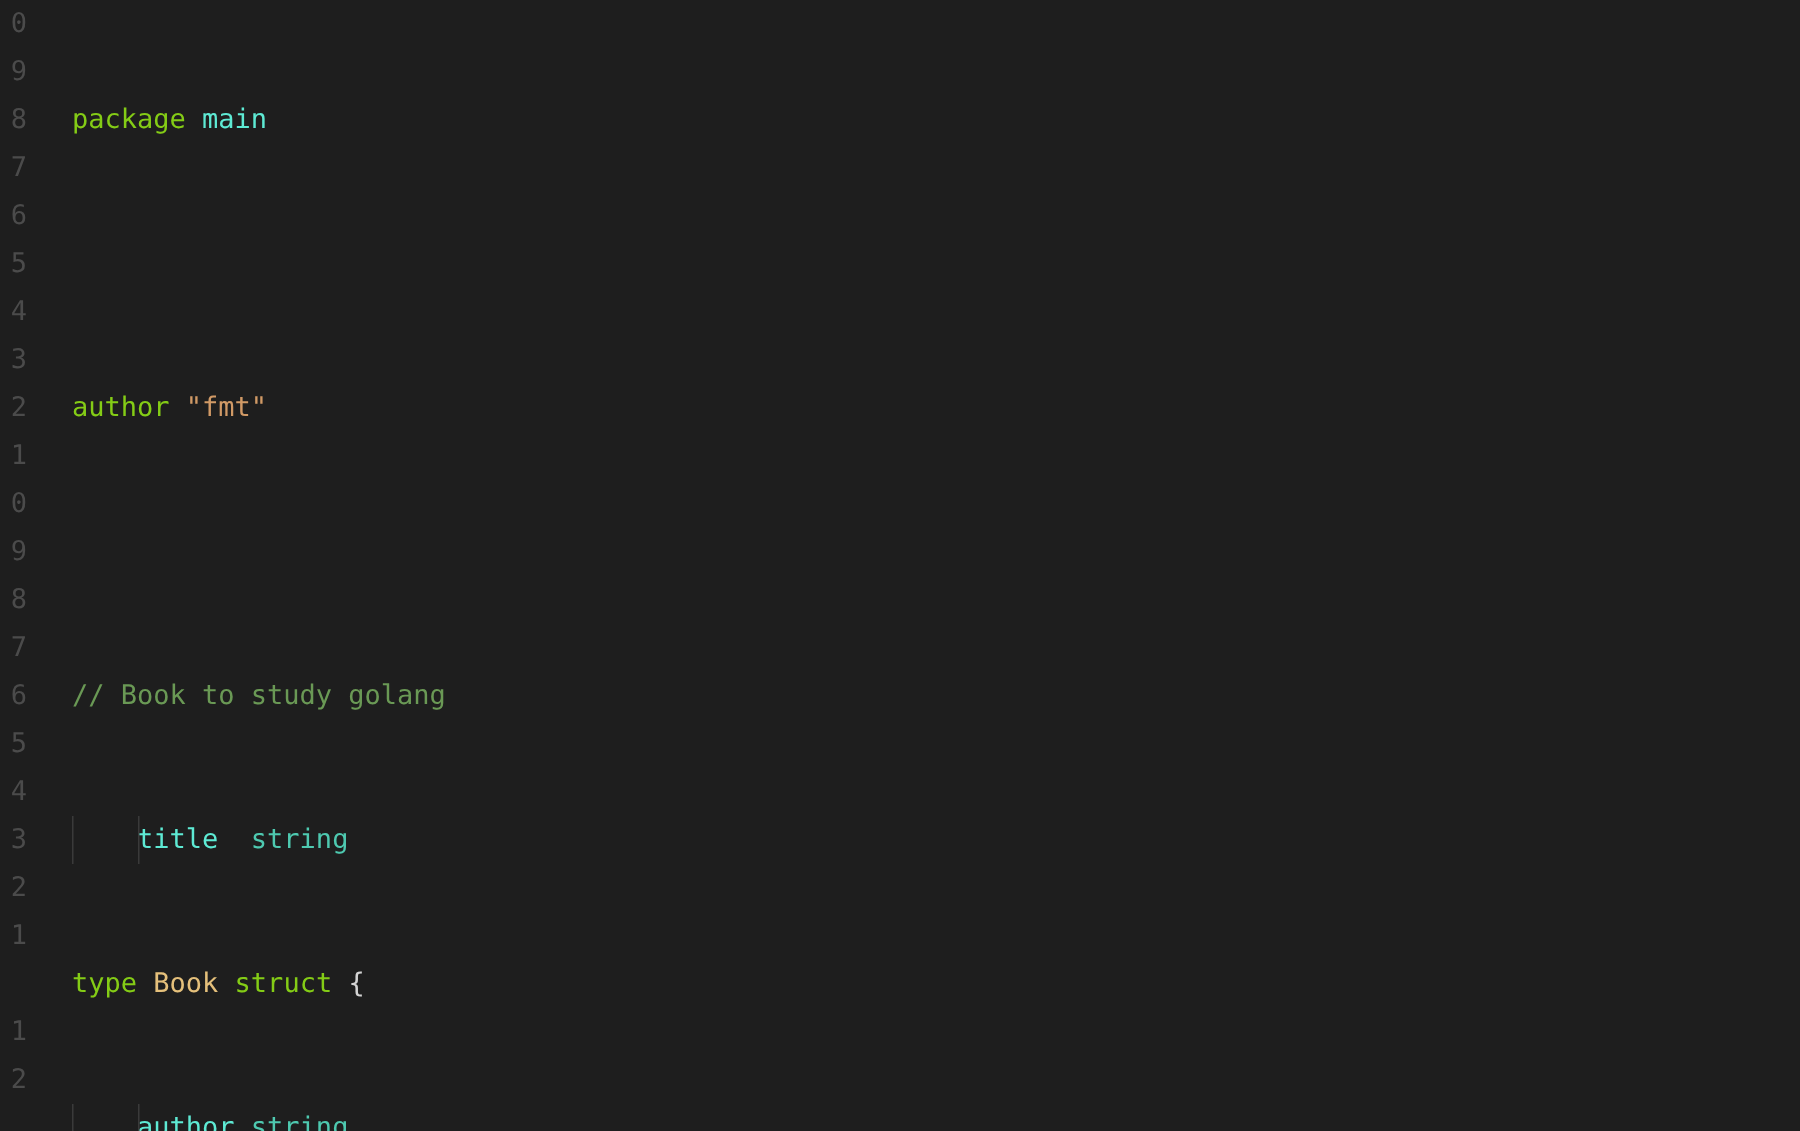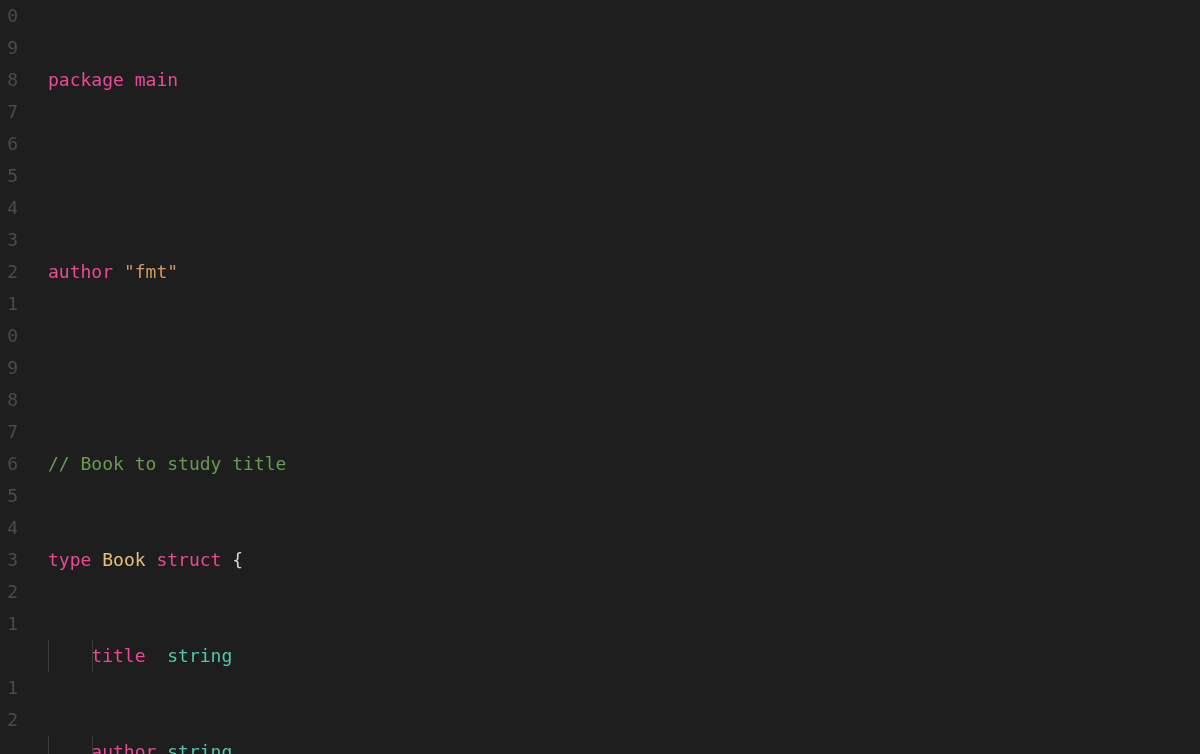--- a/index.html
+++ b/index.html
@@ -41,26 +41,26 @@
   
   .ig{
     position:absolute;
     top:0;bottom:0;
     width:1px;
     background:#3a3a3a;
   }
   .ig1{left:0px;}
   .ig2{left:44px;}
   
-  .kw{color:#ec4899;}     
+  .kw{color:#84cc16;}     
   .cy{color:#4ec9b0;}           
   .id{color:#e5c07b;}           
   .cm{color:#6a9955;}           
   .str{color:#d19a66;}         
-  .pale{color:#ec4899;}
+  .pale{color:#5eead4;}
   .brace{color:#d4d4d4;}
 </style>
 </head>
 <body>
 
 <div class="editor">
   <div class="gutter">
     <div>0</div>
     <div>9</div>
     <div>8</div>
@@ -84,23 +84,23 @@
     <div></div>
     <div>1</div>
     <div>2</div>
   </div>
 
   <div class="code">
     <div class="line"><span class="kw">package</span><span> </span><span class="pale">main</span></div>
     <div class="line"></div>
     <div class="line"><span class="kw">author</span><span> </span><span class="str">"fmt"</span></div>
     <div class="line"></div>
-    <div class="line"><span class="cm">// Book to study title</span></div>
+    <div class="line"><span class="cm">// Book to study golang</span></div>
+    <div class="line"><span class="ig ig1"></span><span class="ig ig2"></span><span>    </span><span class="pale">title</span><span>  </span><span class="cy">string</span></div>
     <div class="line"><span class="kw">type</span><span> </span><span class="id">Book</span><span> </span><span class="kw">struct</span><span> </span><span class="brace">{</span></div>
-    <div class="line"><span class="ig ig1"></span><span class="ig ig2"></span><span>    </span><span class="pale">title</span><span>  </span><span class="cy">string</span></div>
     <div class="line"><span class="ig ig1"></span><span class="ig ig2"></span><span>    </span><span class="pale">author</span><span> </span><span class="cy">string</span></div>
     
     
     
     
     
     
     
     
     

